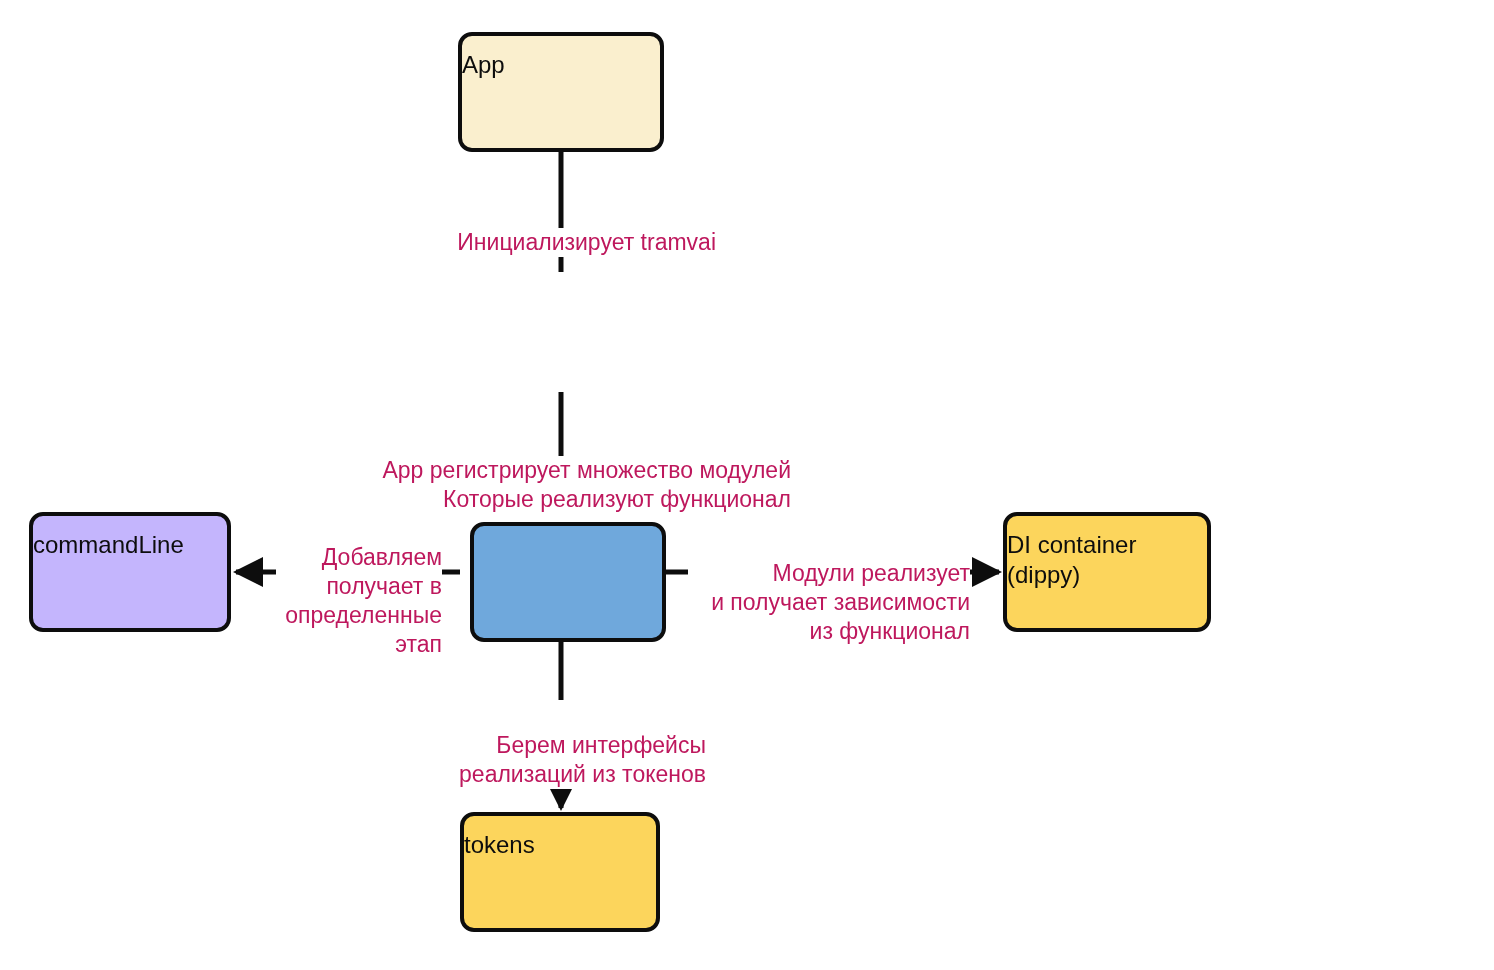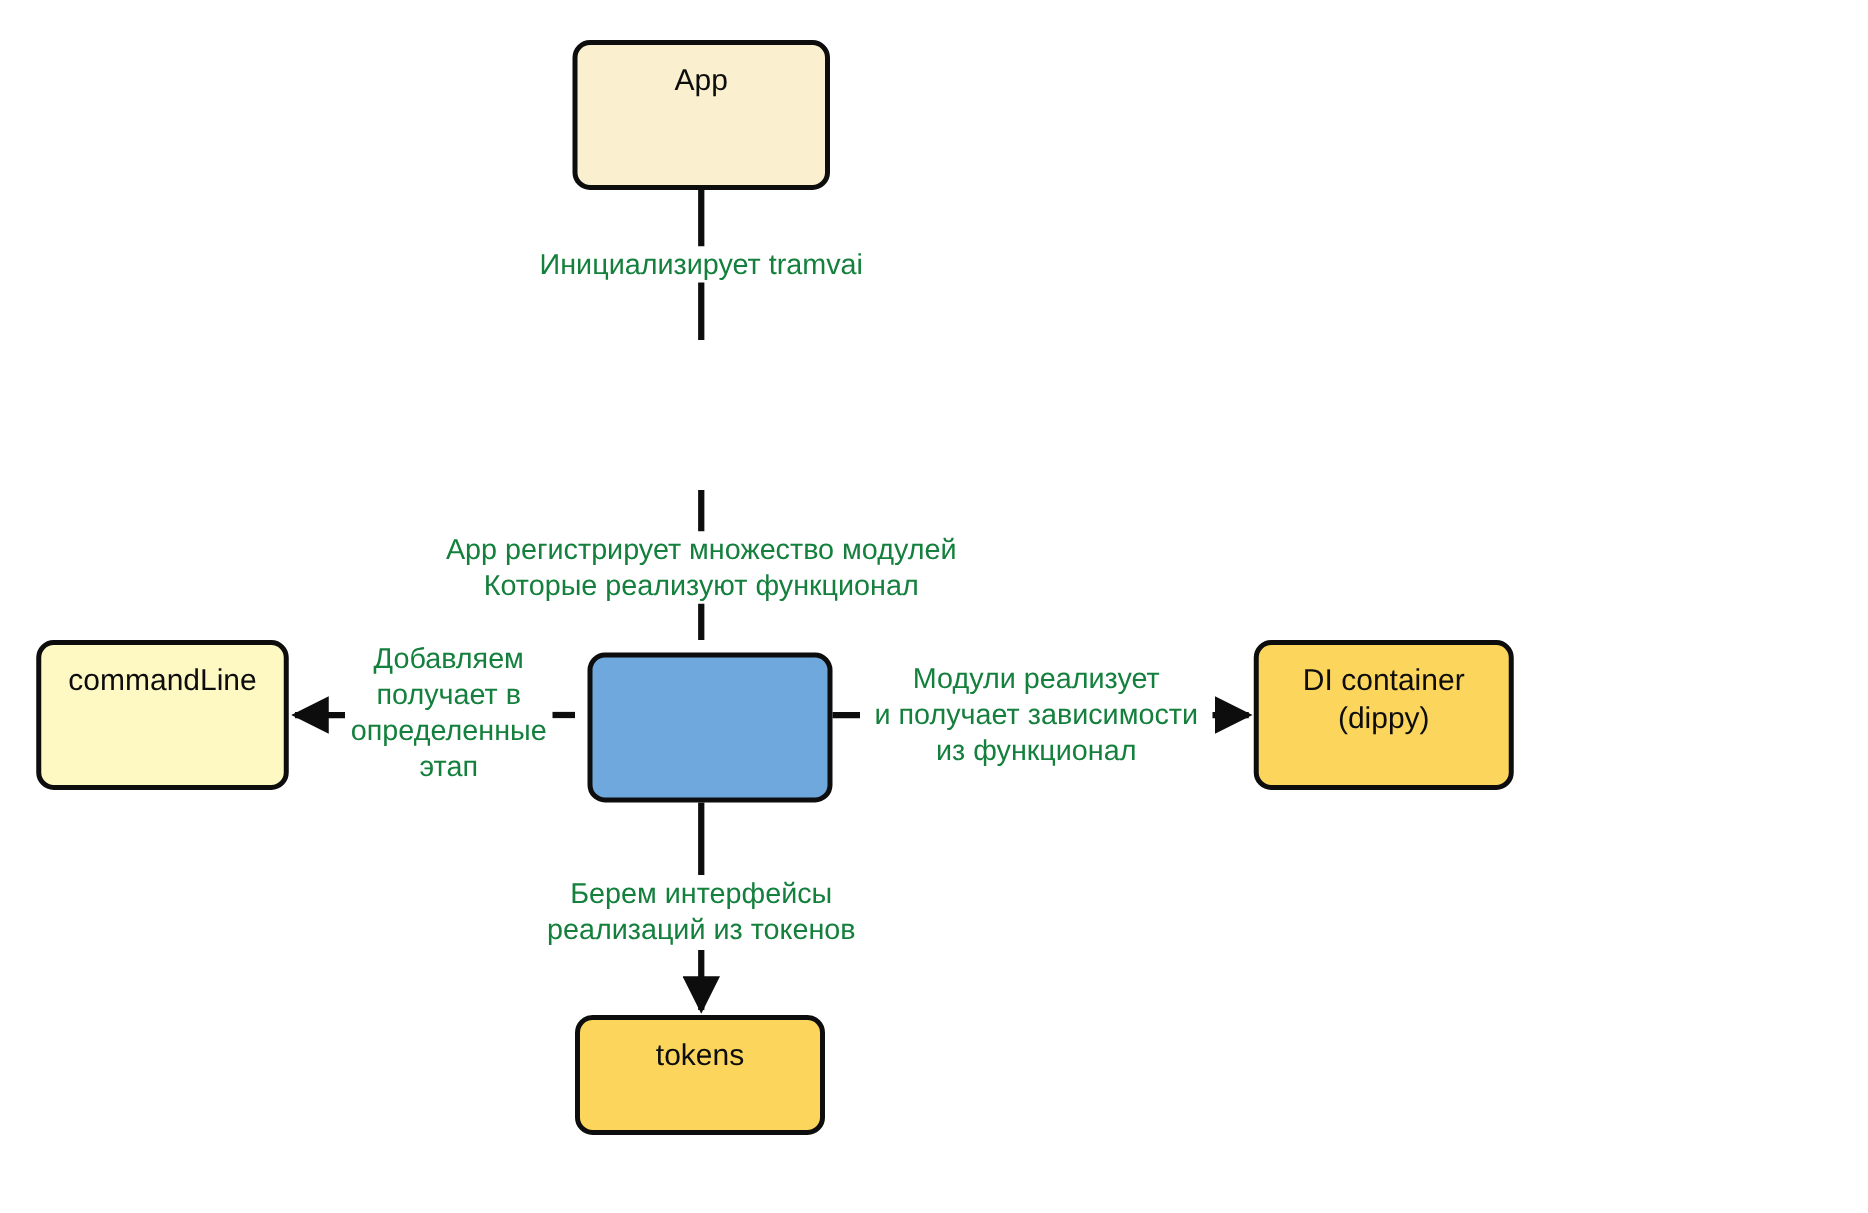--- a/index.html
+++ b/index.html
@@ -28,48 +28,48 @@
     position: absolute;
     box-sizing: border-box;
     border: 4px solid #0d0d0d;
     border-radius: 14px;
     z-index: 3;
   }
   .node .node-label {
     position: absolute;
     left: 0;
     right: 0;
-    text-align: center;
     color: #0d0d0d;
     font-size: 24px;
     line-height: 30px;
     white-space: pre-line;
   }
   .node.top-label .node-label {
     top: 14px;
   }
 
   
   .stack-back {
     position: absolute;
     box-sizing: border-box;
     border: 4px solid #0d0d0d;
     border-radius: 14px;
     z-index: 2;
   }
 
   .edge-label {
     position: absolute;
-    text-align: center;
-    color: #15803d;
+    text-align: right;
+    color: #be185d;
     font-size: 23px;
     line-height: 29px;
     white-space: pre-line;
     background: #ffffff;
     z-index: 4;
+    margin-top: 31px;
   }
 </style>
 </head>
 <body>
 
 <div id="diagram">
 
   <svg class="edges" viewBox="0 0 1494 970" xmlns="http://www.w3.org/2000/svg">
     <defs>
       <marker id="arrow-right" viewBox="0 0 10 10" refX="9" refY="5" markerWidth="6" markerHeight="6" orient="auto-start-reverse">
@@ -91,30 +91,30 @@
     <line x1="561" y1="760" x2="561" y2="808" stroke="#0d0d0d" stroke-width="5" marker-end="url(#arrow-right)"></line>
   </svg>
 
   <div class="node top-label" style="left:458px; top:32px; width:206px; height:120px; background:#FAEFCE;">
     <div class="node-label">App</div>
   </div>
 
 
   <div class="stack-back" style="left:470px; top:522px; width:196px; height:120px; background:#6FA8DC;"></div>
 
-  <div class="node top-label" style="left:29px; top:512px; width:202px; height:120px; background:#fef9c3;">
+  <div class="node top-label" style="left:29px; top:512px; width:202px; height:120px; background:#c4b5fd;">
     <div class="node-label">commandLine</div>
   </div>
 
   <div class="node top-label" style="left:1003px; top:512px; width:208px; height:120px; background:#FCD55C;text-decoration:underline;">
     <div class="node-label">DI container
 (dippy)</div>
   </div>
 
-  <div class="node top-label" style="left:460px; top:812px; width:200px; height:96px; background:#FCD55C;">
+  <div class="node top-label" style="left:460px; top:812px; width:200px; height:120px; background:#FCD55C;">
     <div class="node-label">tokens</div>
   </div>
 
   <div class="edge-label" style="left:406px; top:197px; width:310px;">Инициализирует tramvai</div>
 
   <div class="edge-label" style="left:331px; top:425px; width:460px;">App регистрирует множество модулей
 Которые реализуют функционал</div>
 
   <div class="edge-label" style="left:276px; top:512px; width:166px;">Добавляем
 получает в

